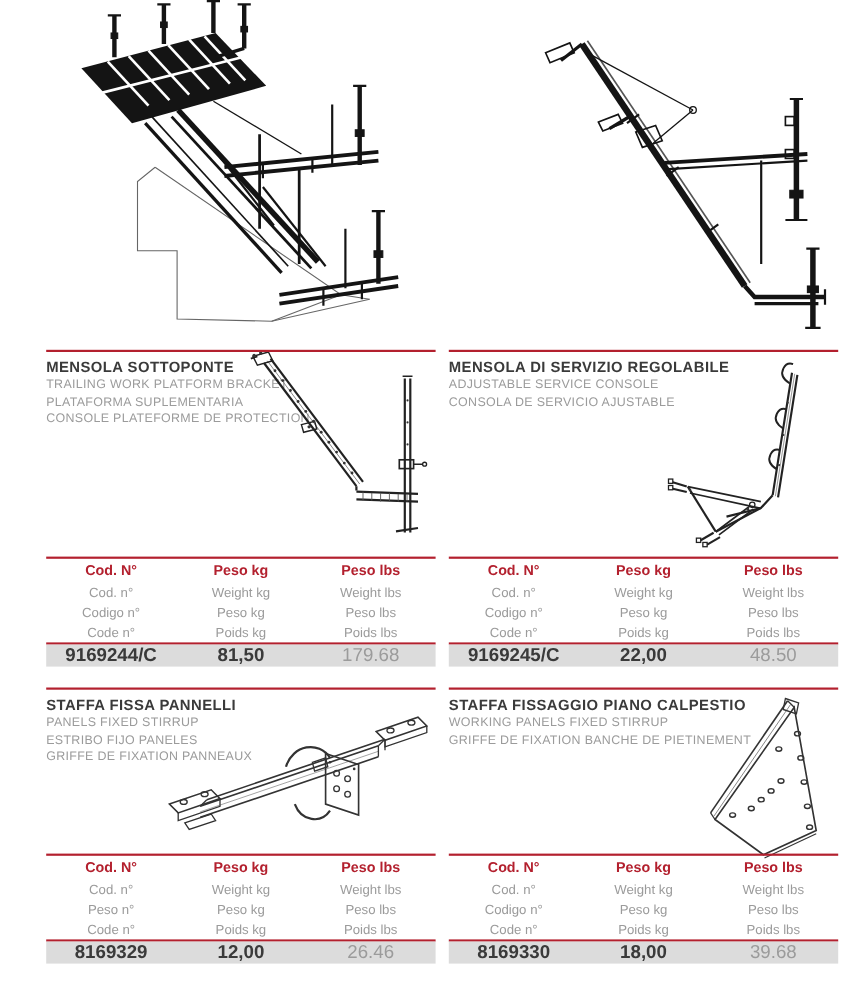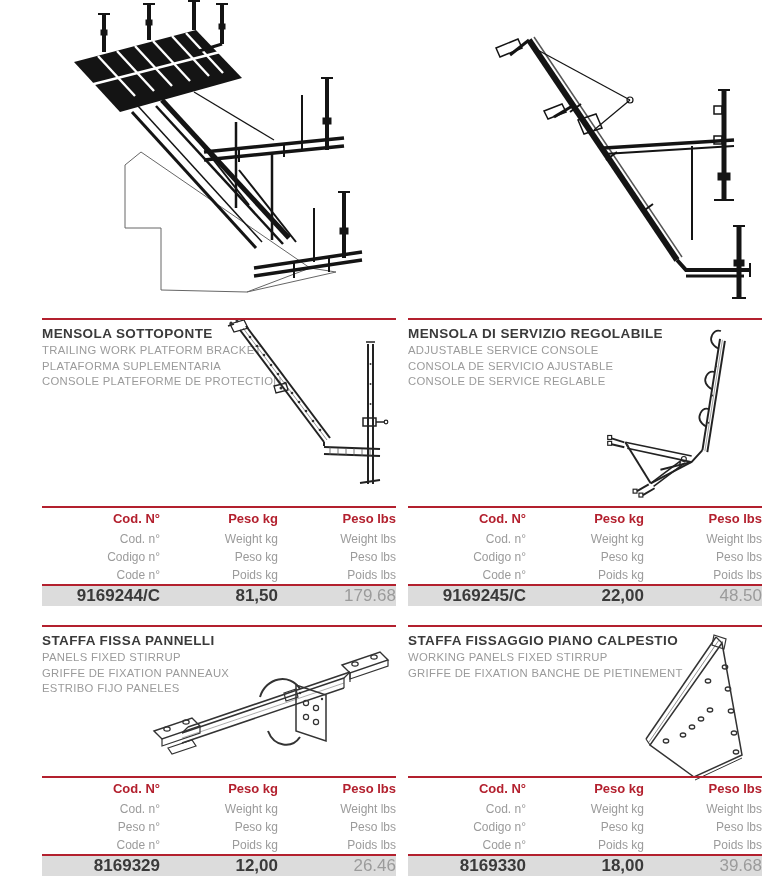--- a/index.html
+++ b/index.html
@@ -8,21 +8,21 @@
   .bigfig{position:absolute;}
   .product{position:absolute;width:354px;}
   .rule{height:2px;background:#b3202e;width:100%;}
   .titleblock{position:relative;padding-top:4px;}
   .ptitle{margin:2px 0 1px;font-size:13.5px;font-weight:bold;color:#3a3a3a;
           letter-spacing:.4px;line-height:16px;}
   .psub{font-size:11.3px;color:#9b9b9b;letter-spacing:.3px;line-height:15.5px;}
   .fig{position:absolute;}
   .ptable{position:absolute;left:0;width:354px;}
   .trow{display:flex;width:100%;}
-  .trow span{flex:1;text-align:right;white-space:nowrap;}
+  .trow span{flex:1;text-align:center;white-space:nowrap;}
   .thead span{color:#b3202e;font-weight:bold;font-size:13px;line-height:22px;}
   .tsub span{color:#9b9b9b;font-size:12px;line-height:18px;}
   .tdata{background:#dcdcdc;}
   .tdata span{font-size:17px;line-height:20px;color:#3a3a3a;font-weight:bold;}
   .tdata span.muted{color:#9b9b9b;font-weight:normal;}
   svg{display:block;}
 </style>
 </head>
 <body>
 
@@ -212,21 +212,20 @@
       </div>
     </div>
   </section>
 
   <section class="product" style="left:402px;top:318px;height:292px">
     <div class="rule"></div>
     <div class="titleblock">
       <h2 class="ptitle">MENSOLA DI SERVIZIO REGOLABILE</h2>
       <div class="psub">ADJUSTABLE SERVICE CONSOLE</div>
       <div class="psub">CONSOLA DE SERVICIO AJUSTABLE</div>
-      <div class="psub">CONSOLE DE SERVICE REGLABLE</div>
     </div>
     <svg class="fig" style="left:188px;top:6px" width="166" height="182" viewBox="0 0 170 184">
       <g stroke="#222" fill="none">
         <line x1="127" y1="14" x2="109" y2="128" stroke-width="2"></line>
         <line x1="132" y1="16" x2="114" y2="130" stroke-width="2"></line>
         <line x1="129.5" y1="15" x2="111.5" y2="129" stroke-width="0.7" stroke="#777"></line>
         <path d="M125,24 q-10,-6 -6,-14 q3,-6 9,-4" stroke-width="1.8"></path>
         <path d="M119,66 q-10,-6 -6,-14 q3,-6 9,-4" stroke-width="1.8"></path>
         <path d="M113,104 q-10,-6 -6,-14 q3,-6 9,-4" stroke-width="1.8"></path>
         <path d="M109,128 L98,140 L66,148" stroke-width="2"></path>
@@ -283,22 +282,22 @@
         <span class="muted">48.50</span>
       </div>
     </div>
   </section>
 
   <section class="product" style="left:36px;top:625px;height:252px">
     <div class="rule"></div>
     <div class="titleblock">
       <h2 class="ptitle">STAFFA FISSA PANNELLI</h2>
       <div class="psub">PANELS FIXED STIRRUP</div>
+      <div class="psub">ESTRIBO FIJO PANELES</div>
       <div class="psub">GRIFFE DE FIXATION PANNEAUX</div>
-      <div class="psub">ESTRIBO FIJO PANELES</div>
     </div>
     <svg class="fig" style="left:106px;top:20px" width="248" height="126" viewBox="0 0 248 126">
       <g stroke="#333" fill="none">
         <line x1="34" y1="88" x2="196" y2="33" stroke-width="1.5"></line>
         <line x1="34" y1="98" x2="196" y2="43" stroke-width="1.5"></line>
         <line x1="40" y1="82" x2="202" y2="27" stroke-width="1.5"></line>
         <line x1="34" y1="93" x2="196" y2="38" stroke-width="0.7" stroke="#888"></line>
         <line x1="34" y1="88" x2="40" y2="82" stroke-width="1.2"></line>
         <line x1="196" y1="33" x2="202" y2="27" stroke-width="1.2"></line>
         <line x1="196" y1="33" x2="196" y2="43" stroke-width="1.2"></line>

